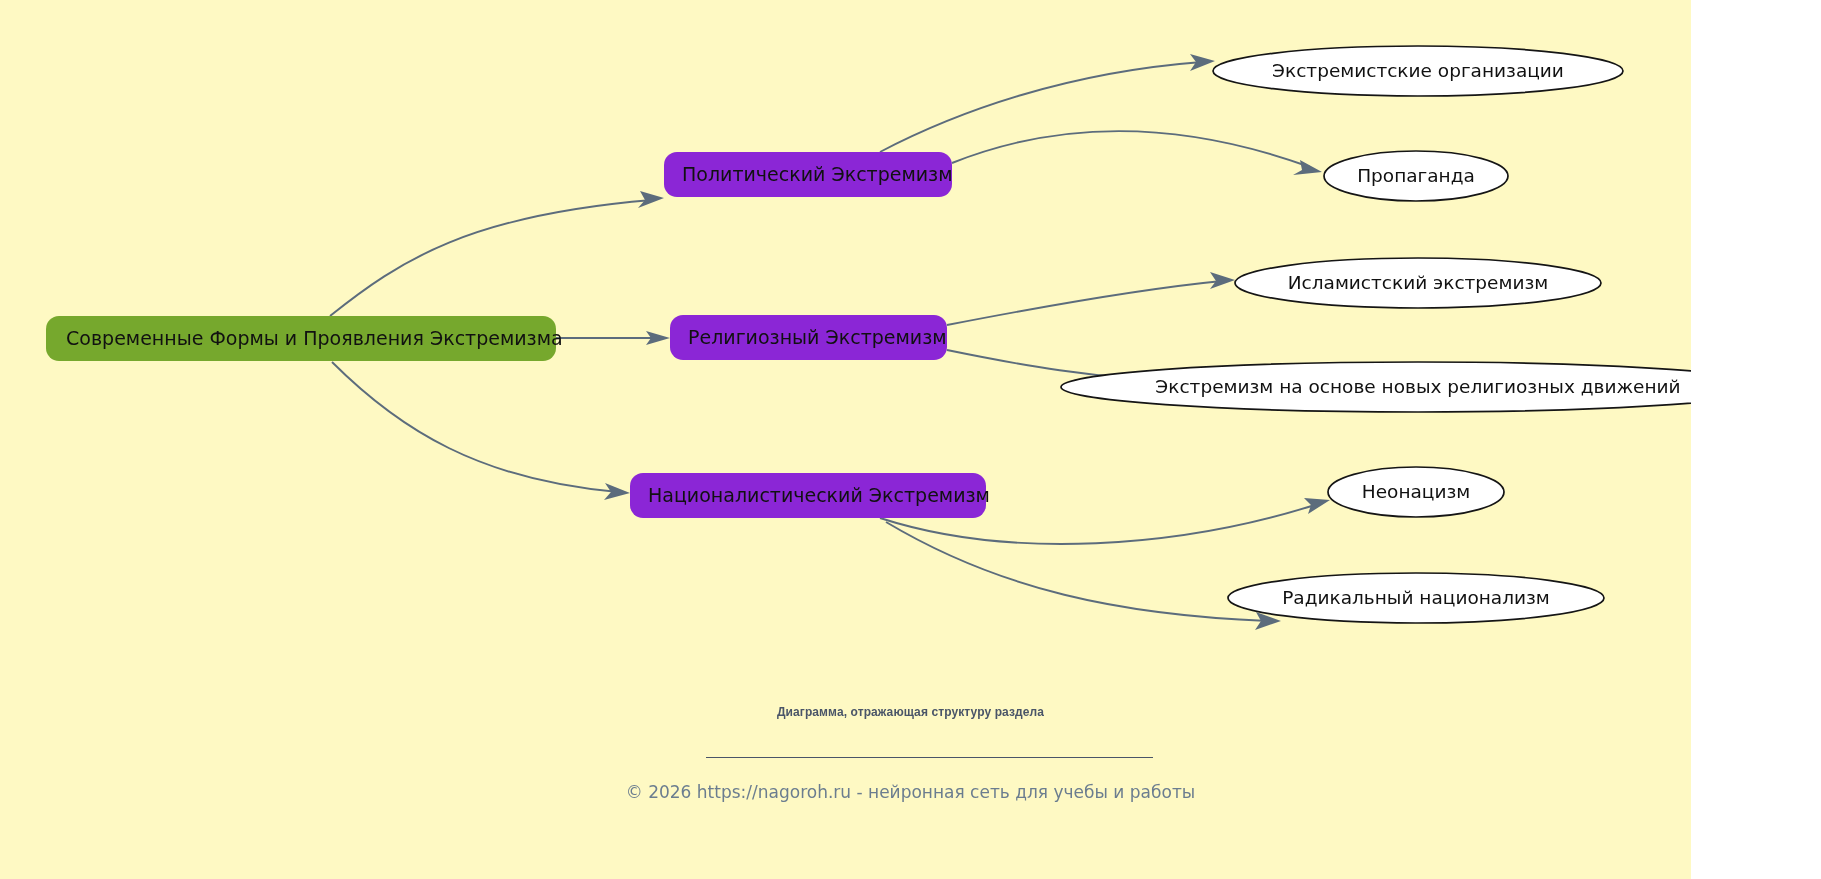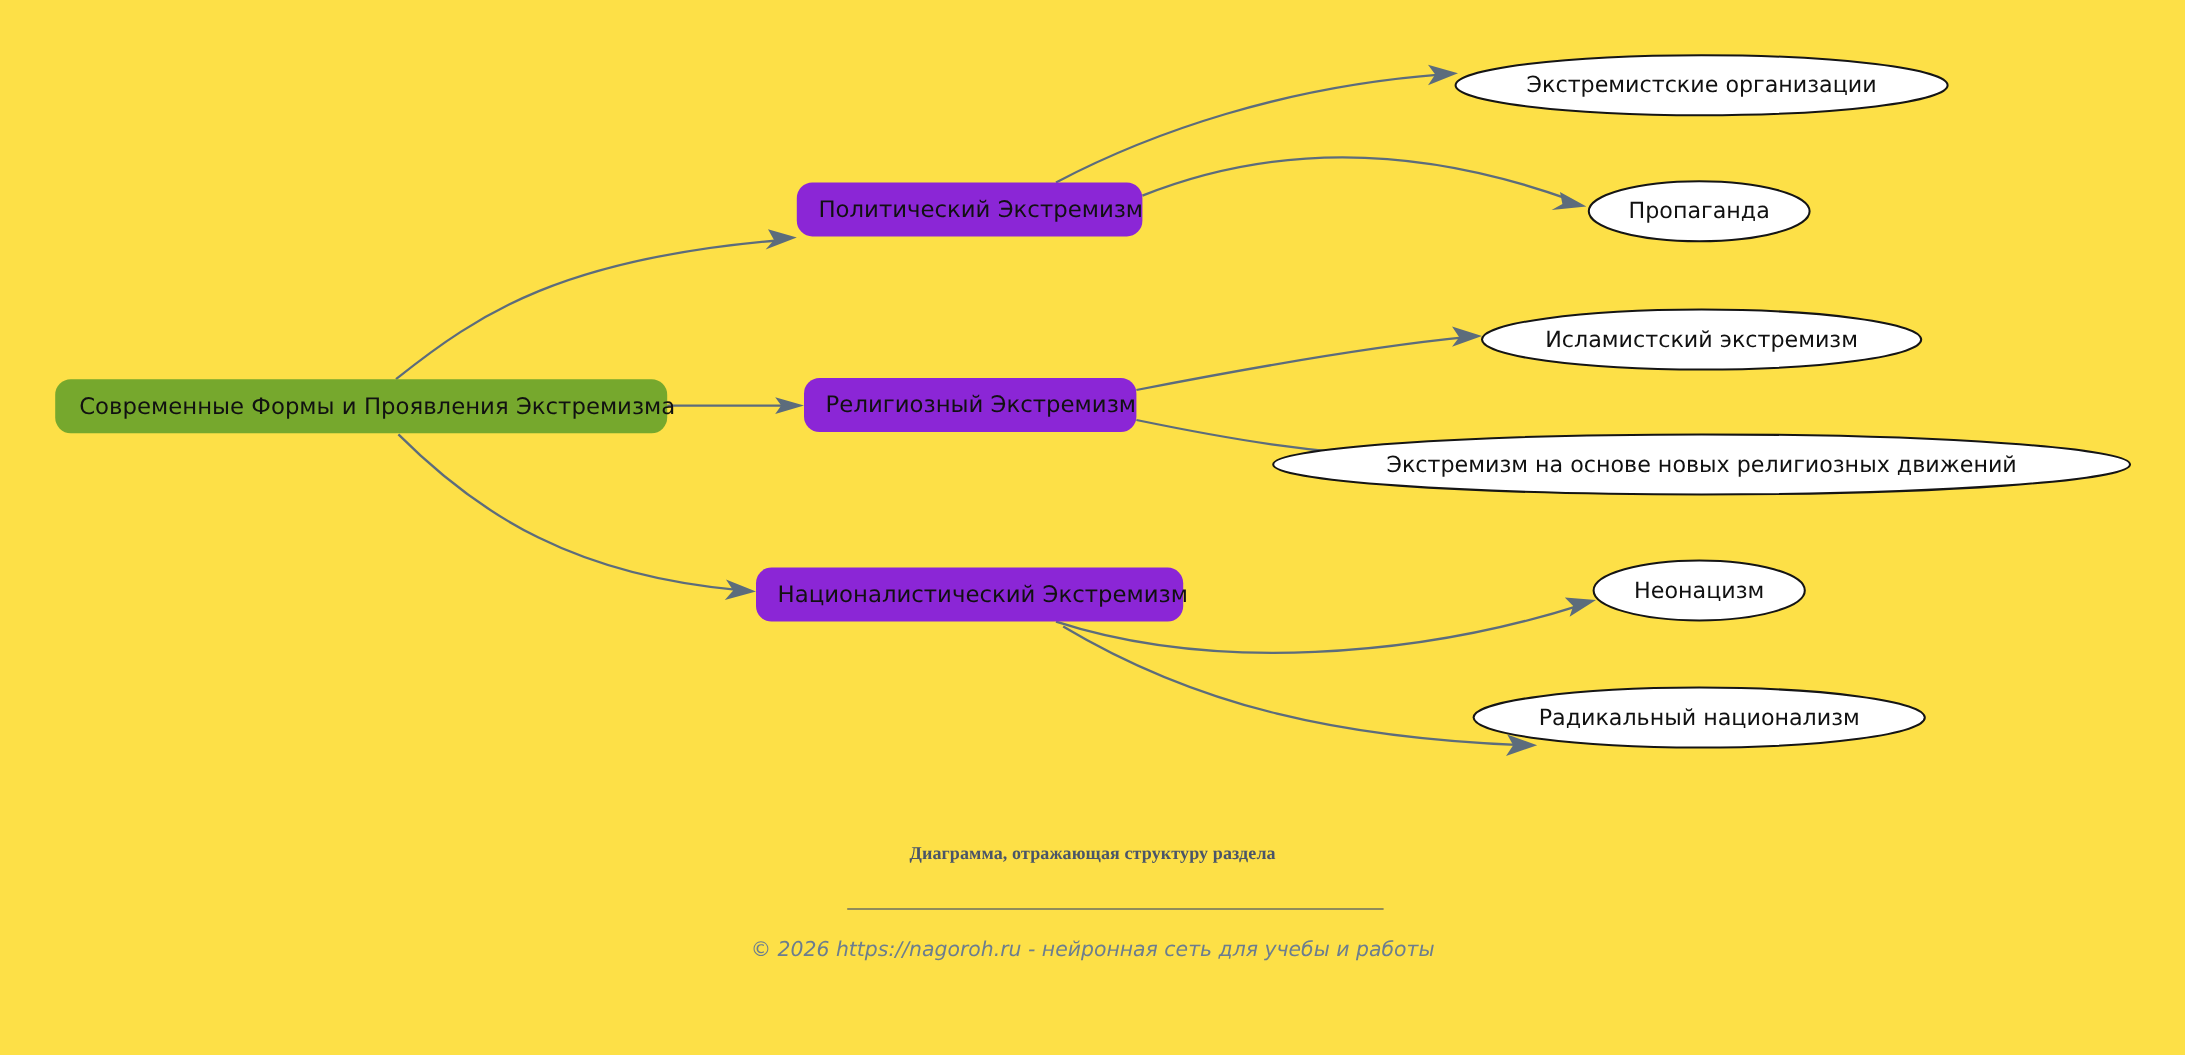--- a/index.html
+++ b/index.html
@@ -6,23 +6,23 @@
   html, body {
     margin: 0;
     padding: 0;
     background: #ffffff;
   }
   body {
     font-family: "DejaVu Sans", sans-serif;
   }
   #canvas {
     position: relative;
-    width: 1821px;
+    width: 1691px;
     height: 879px;
-    background: #fde047;
+    background: #fef9c3;
     overflow: hidden;
   }
   svg.layer {
     position: absolute;
     left: 0;
     top: 0;
     width: 1821px;
     height: 879px;
     overflow: visible;
   }
@@ -59,38 +59,37 @@
   .footer-block {
     position: absolute;
     left: 0;
     width: 1821px;
     text-align: center;
   }
   #title-block {
     top: 702px;
   }
   .title-line {
-    font-family: Liberation Serif, serif;
-    font-size: 15px;
+    font-family: Liberation Sans, sans-serif;
+    font-size: 12px;
     font-weight: bold;
     color: #4a5568;
     line-height: 20px;
     letter-spacing: 0.1px;
   }
   #title-rule {
     position: absolute;
     top: 757px;
     left: 706px;
     width: 447px;
     height: 1px;
     background: #4a5568;
   }
   #copyright-block {
     top: 781px;
-    font-style: italic;
   }
   .copyright-line {
     font-family: "DejaVu Sans", sans-serif;
     font-size: 17px;
     color: #6b7d8f;
     line-height: 22px;
   }
 </style>
 </head>
 <body>

